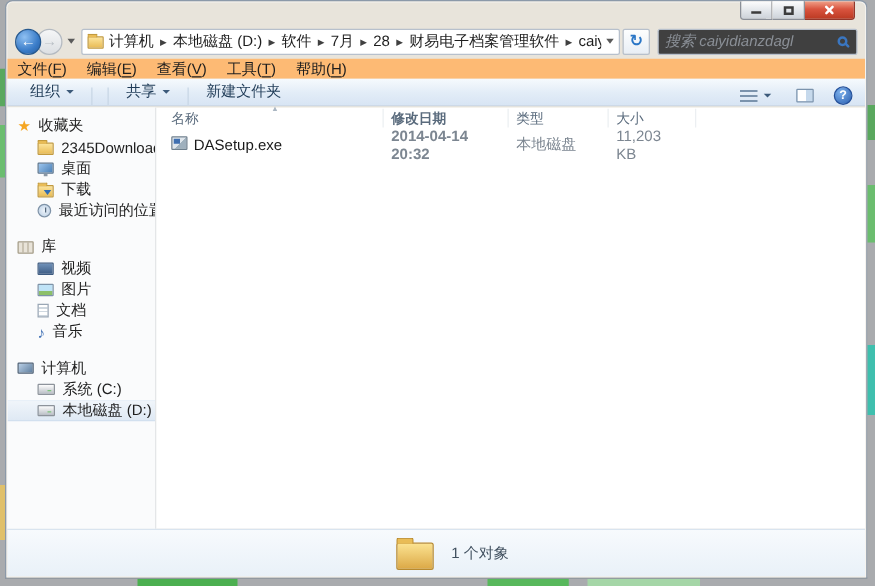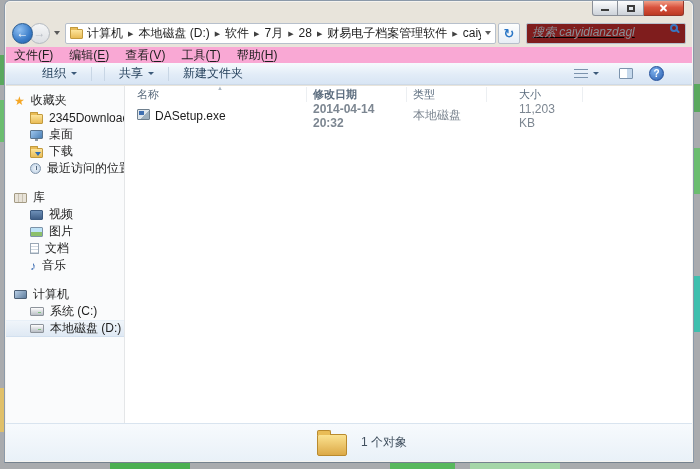--- a/index.html
+++ b/index.html
@@ -38,36 +38,36 @@
   .nav-hist-caret { margin:0 5px 0 4px; }
   .addressbar { flex:1 1 auto; height:21px; background:#fff; border:1px solid #b7c0cc; border-radius:2px;
     display:flex; align-items:center; padding:0 4px; gap:4px; min-width:0; }
   .crumbs { display:flex; align-items:center; gap:5px; white-space:nowrap; overflow:hidden; color:#1e1e1e; }
   .crumb { cursor:default; }
   .crumb-sep { font-size:7px; color:#404040; padding-top:1px; }
   .addr-caret { margin-left:auto; }
   .btn-refresh { width:22px; height:21px; margin-left:2px; border:1px solid #b7c0cc; border-radius:2px;
     background:linear-gradient(#fdfefe,#e8eef5); display:flex; align-items:center; justify-content:center;
     color:#2a76c6; font-size:13px; font-weight:bold; flex:0 0 auto; }
-  .searchbox { width:160px; height:21px; margin-left:6px; background:#7f1d1d; border:1px solid #b7c0cc; border-radius:2px;
-    display:flex; align-items:flex-start; padding:0 5px; flex:0 0 auto;text-decoration:underline; }
+  .searchbox { width:160px; height:21px; margin-left:6px; background:#404040; border:1px solid #b7c0cc; border-radius:2px;
+    display:flex; align-items:center; padding:0 5px; flex:0 0 auto; }
   .search-text { flex:1; font-style:italic; color:#8a8f96; white-space:nowrap; overflow:hidden; }
   .imag { position:relative; width:8px; height:8px; border:2px solid #3a76c0; border-radius:50%; margin-right:2px; }
   .imag::after { content:""; position:absolute; width:5px; height:2px; background:#3a76c0; right:-4px; bottom:-2px; transform:rotate(45deg); border-radius:1px; }
 
   
-  .menu-bar { position:absolute; top:46px; left:1px; right:1px; height:16px; background:#f9a8d4;
+  .menu-bar { position:absolute; top:46px; left:1px; right:1px; height:16px; background:#fdba74;
     display:flex; align-items:center; padding-left:8px; gap:16px; color:#1e1e1e; }
   .menu-item { cursor:default; white-space:nowrap; }
   .menu-item u { text-underline-offset:2px; }
 
   
   .toolbar { position:absolute; top:62px; left:1px; right:1px; height:22px;
     background:linear-gradient(#f6fafd,#e2ecf7 55%,#d8e5f4); border-bottom:1px solid #cdd9e7;
-    display:flex; align-items:center; padding:0 28px; color:#1f3b57; }
+    display:flex; align-items:flex-end; padding:0 10px; color:#1f3b57; }
   .tbtn { display:flex; align-items:center; gap:5px; padding:2px 8px; white-space:nowrap; border-radius:2px; }
   .tb-sep { width:1px; height:14px; background:#c8d6e5; margin:0 6px; }
   .tcaret { border-left:3px solid transparent; border-right:3px solid transparent; border-top:3.5px solid #3c5a7a; }
   .tb-right { margin-left:auto; display:flex; align-items:center; gap:12px; }
   .iviews { width:14px; height:10px; background:repeating-linear-gradient(#7b93ad 0 1.5px, transparent 1.5px 4px); }
   .ipane { width:14px; height:11px; border:1px solid #7b93ad; background:linear-gradient(90deg,#fff 55%,#c6d9ec 55%); border-radius:1px; }
   .ihelp { width:15px; height:15px; border-radius:50%; background:radial-gradient(circle at 35% 30%,#7db1ec,#2a5fb0);
     color:#fff; font-size:10px; font-weight:bold; display:flex; align-items:center; justify-content:center; border:1px solid #24509a; }
 
   
@@ -97,21 +97,21 @@
   .idrive { position:relative; width:14px; height:9px; border:1px solid #8d939b; background:linear-gradient(#fdfdfd,#b9bec5); border-radius:1px; }
   .idrive::after { content:""; position:absolute; right:2px; bottom:2px; width:3px; height:1.5px; background:#7ec27e; }
   .inet { width:12px; height:9px; border:1px solid #2f7d78; background:linear-gradient(135deg,#8fd6cf,#3fa7a0); border-radius:1px; }
   .iexe { position:relative; width:13px; height:11px; border:1px solid #6e7f8d; background:linear-gradient(135deg,#dfe6ec 55%,#9fb0bd 55%); border-radius:1px; }
   .iexe::after { content:""; position:absolute; left:1px; top:1px; width:5px; height:4px; background:#3f6fb0; }
 
   
   .filelist { flex:1; position:relative; padding:0 0 0 6px; }
   .fl-header { display:flex; height:17px; align-items:center; color:#5a6b7d; font-size:11px; position:relative; }
   .fl-hcell { padding-left:6px; border-right:1px solid #eceff2; height:15px; display:flex; align-items:center; }
-  .c-name { width:176px; } .c-date { width:100px;font-weight:bold; } .c-type { width:80px; } .c-size { width:70px;margin-left:26px; }
+  .c-name { width:176px; } .c-date { width:100px;font-weight:bold; } .c-type { width:80px; } .c-size { width:70px; }
   .sort-caret { position:absolute; left:86px; top:-1px; font-size:6px; color:#aab6c2; }
   .fl-row { display:flex; height:19px; align-items:center; margin-top:3px; }
   .fl-cell { padding-left:6px; display:flex; align-items:flex-start; gap:5px; }
   .fl-name { color:#1a1a1a; } .fl-dim { color:#7c8691; }
   .fl-cell.c-size { justify-content:flex-end; padding-right:14px; }
 
   
   .details { position:absolute; left:1px; right:1px; bottom:1px; height:38px;
     background:linear-gradient(#f7fafd,#e9f1f8); border-top:1px solid #d9e4ef;
     display:flex; align-items:center; padding-left:26px; gap:14px; color:#41505f;justify-content:center; }

